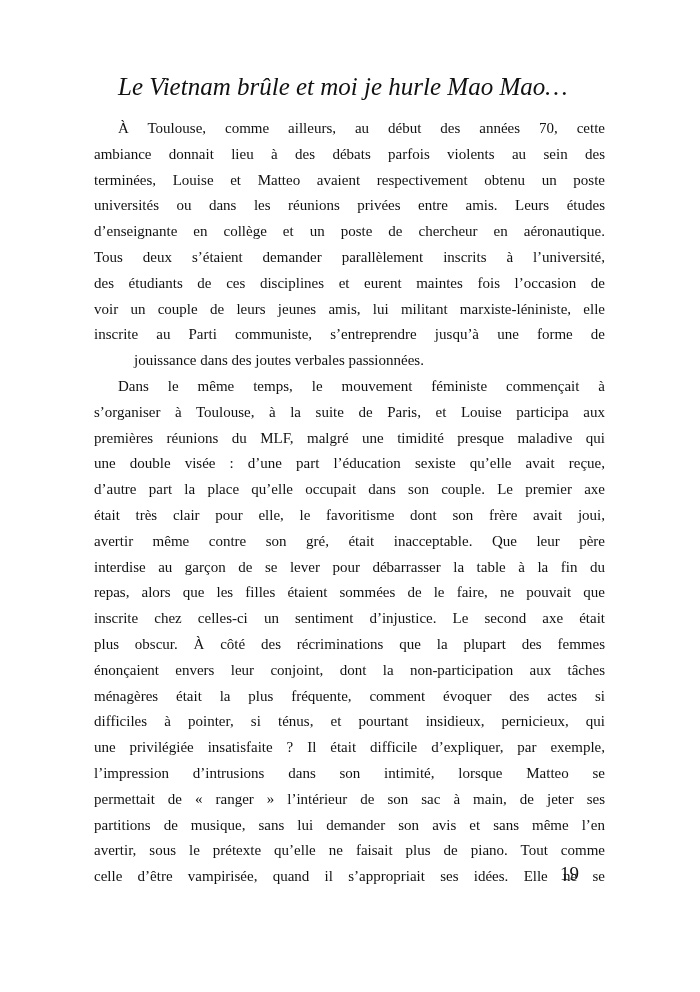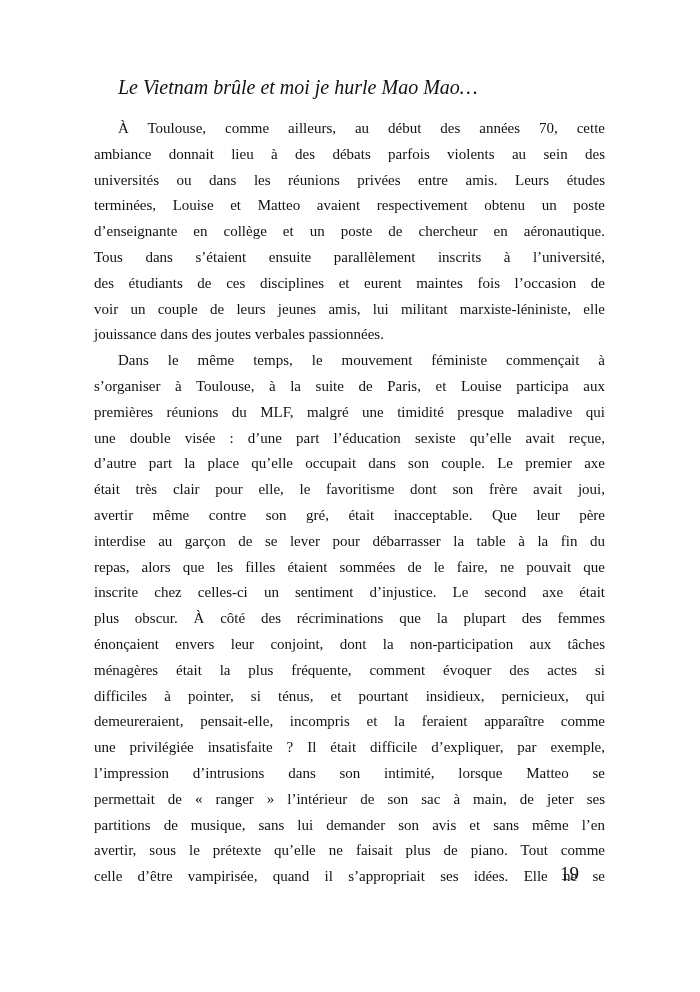--- a/index.html
+++ b/index.html
@@ -16,39 +16,40 @@
       color: #111111;
     }
     .page {
       position: absolute;
       left: 94px;
       top: 74px;
       width: 511px;
     }
     .epigraph {
       font-style: italic;
-      font-size: 20px;
+      font-size: 25px;
       line-height: 26px;
       margin: 0 0 16px 24px;
       white-space: nowrap;
     }
     .line {
       font-size: 15px;
       line-height: 25.8px;
       height: 25.8px;
       text-align: justify;
       text-align-last: justify;
       white-space: nowrap;
       overflow: visible;
     }
     .line.indent {
       padding-left: 24px;
     }
     .line.last {
       text-align-last: left;
+      margin-left: 40px;
     }
     .line span.just {
       display: block;
       white-space: normal;
       text-align: justify;
       text-align-last: justify;
     }
     .line.last span.just {
       text-align-last: left;
     }
@@ -69,36 +70,39 @@
   <div class="epigraph">Le Vietnam brûle et moi je hurle Mao Mao…</div>
 
   <div>
     <div class="line indent">
         <span class="just">À Toulouse, comme ailleurs, au début des années 70, cette</span>
       </div>
     <div class="line">
         <span class="just">ambiance donnait lieu à des débats parfois violents au sein des</span>
       </div>
     <div class="line">
-        <span class="just">universités ou dans les réunions privées entre amis. Leurs études</span>
+        <span class="just">terminées, Louise et Matteo avaient respectivement obtenu un poste</span>
       </div>
     <div class="line">
-        <span class="just">terminées, Louise et Matteo avaient respectivement obtenu un poste</span>
+        <span class="just">universités ou dans les réunions privées entre amis. Leurs études</span>
       </div>
     <div class="line">
         <span class="just">d’enseignante en collège et un poste de chercheur en aéronautique.</span>
       </div>
     <div class="line">
-        <span class="just">Tous dans s’étaient ensuite parallèlement inscrits à l’université,</span>
+        <span class="just">Tous deux s’étaient demander parallèlement inscrits à l’université,</span>
       </div>
     <div class="line">
         <span class="just">des étudiants de ces disciplines et eurent maintes fois l’occasion de</span>
       </div>
     <div class="line">
         <span class="just">voir un couple de leurs jeunes amis, lui militant marxiste-léniniste, elle</span>
+      </div>
+    <div class="line">
+        <span class="just">inscrite au Parti communiste, s’entreprendre jusqu’à une forme de</span>
       </div>
     <div class="line last">
         <span class="just">jouissance dans des joutes verbales passionnées.</span>
       </div>
   </div>
 
   <div>
     <div class="line indent">
         <span class="just">Dans le même temps, le mouvement féministe commençait à</span>
       </div>
@@ -135,23 +139,20 @@
     <div class="line">
         <span class="just">énonçaient envers leur conjoint, dont la non-participation aux tâches</span>
       </div>
     <div class="line">
         <span class="just">ménagères était la plus fréquente, comment évoquer des actes si</span>
       </div>
     <div class="line">
         <span class="just">difficiles à pointer, si ténus, et pourtant insidieux, pernicieux, qui</span>
       </div>
     <div class="line">
-        <span class="just">demeureraient, pensait-elle, incompris et la feraient apparaître comme</span>
-      </div>
-    <div class="line">
         <span class="just">une privilégiée insatisfaite ? Il était difficile d’expliquer, par exemple,</span>
       </div>
     <div class="line">
         <span class="just">l’impression d’intrusions dans son intimité, lorsque Matteo se</span>
       </div>
     <div class="line">
         <span class="just">permettait de « ranger » l’intérieur de son sac à main, de jeter ses</span>
       </div>
     <div class="line">
         <span class="just">partitions de musique, sans lui demander son avis et sans même l’en</span>

